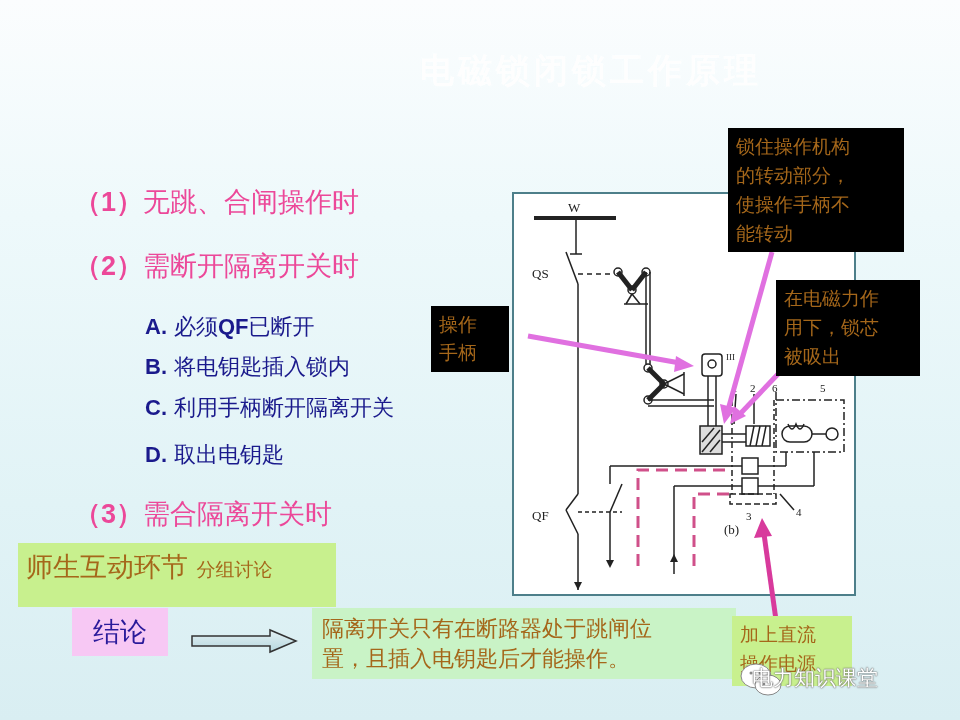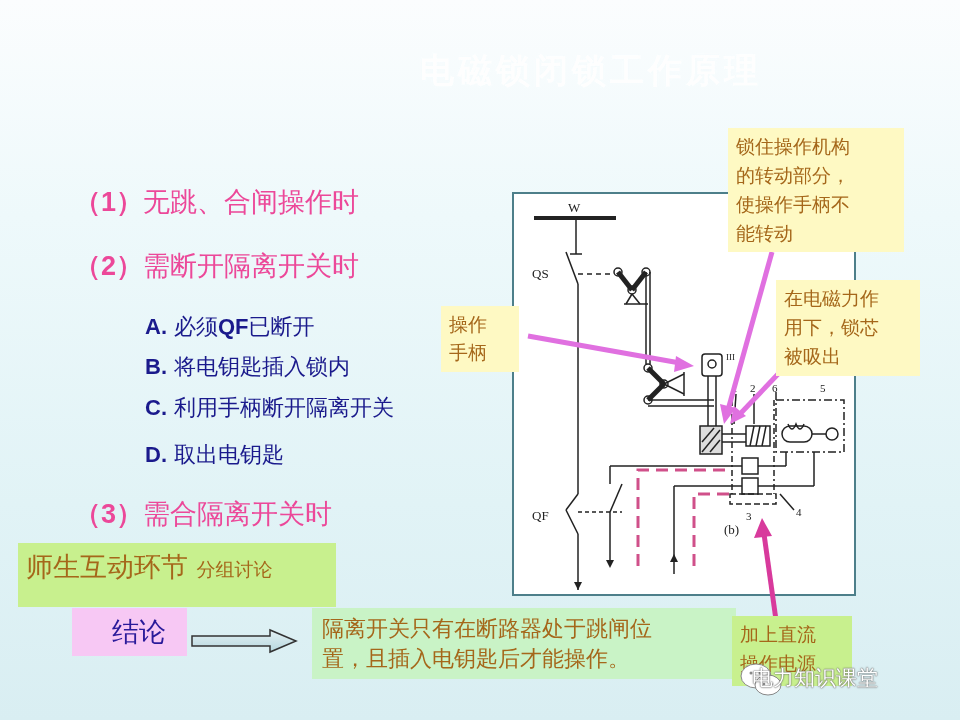--- a/index.html
+++ b/index.html
@@ -14,31 +14,31 @@
     text-shadow: 0 0 2px #f4fbfc;
   }
   .item {
     position:absolute; color:#ec4899; font-size:27px; white-space:nowrap;
   }
   .item .num { font-family:"Liberation Sans", sans-serif; font-weight:bold; }
   .sub { position:absolute; color:#1a1a8c; font-size:22px; white-space:nowrap; }
   .sub .letter { font-family:"Liberation Sans", sans-serif; font-weight:bold; }
   .qf { font-family:"Liberation Sans", sans-serif; font-weight:bold; }
   .green-box {
-    position:absolute; background:#fef9c3; color:#a5671a;
+    position:absolute; background:#000000; color:#a5671a;
     font-family:"DejaVu Serif", "Liberation Serif", serif;
   }
   .interact {
     left:18px; top:543px; width:318px; height:64px;
     background:#c8f08e; font-size:27px; line-height:48px; padding-left:8px; box-sizing:border-box;
   }
   .interact .small { font-size:19px; }
   .conclusion-label {
     position:absolute; left:72px; top:608px; width:96px; height:48px;
-    background:#f7c8f4; color:#2a1a9a; font-size:27px; line-height:48px; text-align:center;padding-left:19px;
+    background:#f7c8f4; color:#2a1a9a; font-size:27px; line-height:48px; text-align:center;
   }
   .arrow { position:absolute; left:190px; top:628px; }
   .conclusion-text {
     left:312px; top:608px; width:424px; height:71px; font-size:22px; line-height:30px;
     padding:6px 0 0 10px; box-sizing:border-box; background:#c9f3c6;
   }
   .callout { font-size:19px; line-height:29px; padding:4px 8px; box-sizing:border-box; }
   .diagram {
     position:absolute; left:512px; top:192px; width:344px; height:404px;
     background:#ffffff; border:2px solid #4d7f8a; box-sizing:border-box;
@@ -225,21 +225,21 @@
     <polygon points="724,424 720,404 736,408" stroke="none"></polygon>
     <line x1="780" y1="372" x2="740" y2="414"></line>
     <polygon points="730,424 734,406 746,416" stroke="none"></polygon>
   </g>
   <g stroke="#d83a9c" stroke-width="5" fill="#d83a9c">
     <line x1="776" y1="620" x2="764" y2="534"></line>
     <polygon points="762,518 754,538 772,536" stroke="none"></polygon>
   </g>
 </svg>
 
-<div class="green-box callout" style="left:441px; top:306px; width:78px; height:66px; line-height:28px; font-size:19px;">
+<div class="green-box callout" style="left:431px; top:306px; width:78px; height:66px; line-height:28px; font-size:19px;">
   <div>操作</div>
   <div>手柄</div>
 </div>
 <div class="green-box callout" style="left:728px; top:128px; width:176px; height:124px;">
   <div>锁住操作机构</div>
   <div>的转动部分，</div>
   <div>使操作手柄不</div>
   <div>能转动</div>
 </div>
 <div class="green-box callout" style="left:776px; top:280px; width:144px; height:96px;">

